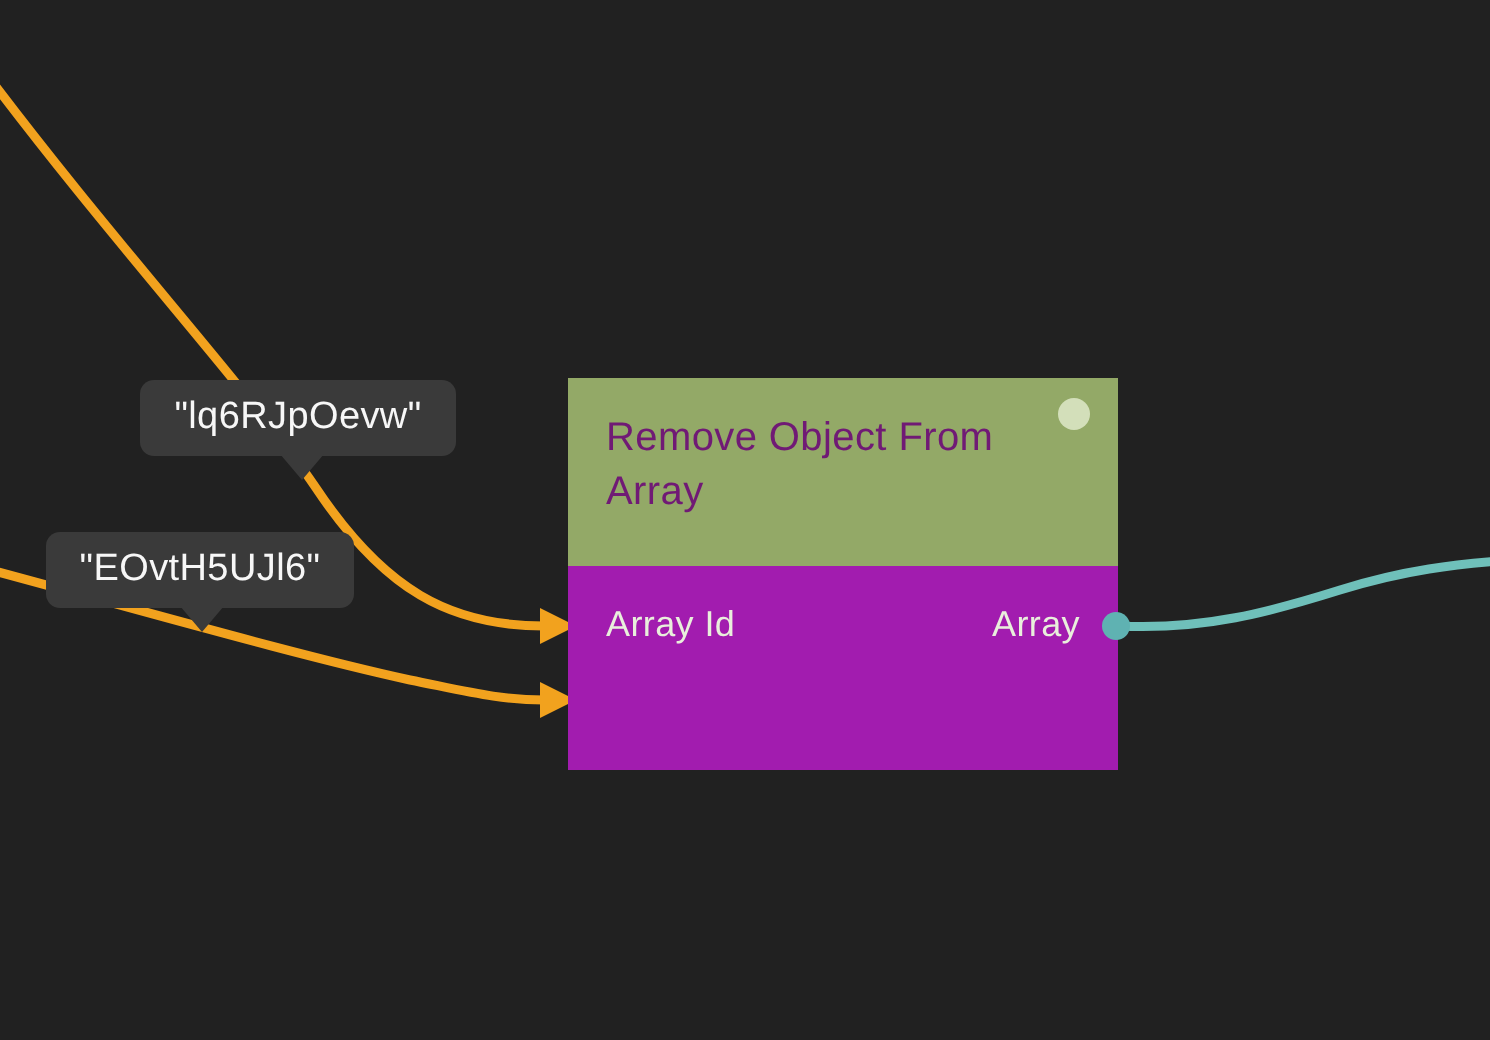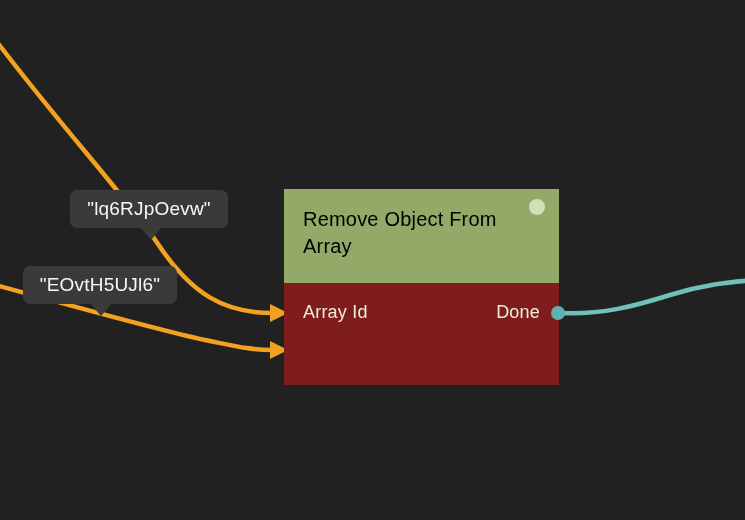--- a/index.html
+++ b/index.html
@@ -37,21 +37,21 @@
   }
   .node-header {
     position: relative;
     height: 94px;
     box-sizing: border-box;
     padding: 17px 40px 0 19px;
   }
   .node-title {
     font-size: 20px;
     line-height: 27px;
-    color: #000000;
+    color: #701a75;
     letter-spacing: 0.2px;
   }
   .status-dot {
     position: absolute;
     width: 16px;
     height: 16px;
     border-radius: 50%;
     left: 245px;
     top: 10px;
   }
@@ -124,24 +124,24 @@
     <polygon points="270,341 288,350 270,359" fill="#f2a21e"></polygon>
 
     <path class="wire" d="M 560,313 C 602,315 635,306 670,295 C 702,285 728,282 756,280" stroke="#6fc0ba"></path>
   </svg>
 
   <div class="node">
     <div class="node-header" style="background-color: rgb(147, 169, 103);">
       <div class="node-title">Remove Object From Array</div>
       <div class="status-dot" style="background-color: rgb(211, 223, 186);"></div>
     </div>
-    <div class="node-body" style="background-color: #7f1d1d;">
+    <div class="node-body" style="background-color: #a21caf;">
       <div class="port-row">
         <span class="port-label">Array Id</span>
-        <span class="port-label">Done</span>
+        <span class="port-label">Array</span>
       </div>
     </div>
   </div>
 
   <div class="out-port" style="background-color: rgb(95, 178, 178);"></div>
 
   <div class="tooltip" id="tooltip-1">
     <span>"lq6RJpOevw"</span>
     <div class="pointer"></div>
   </div>

